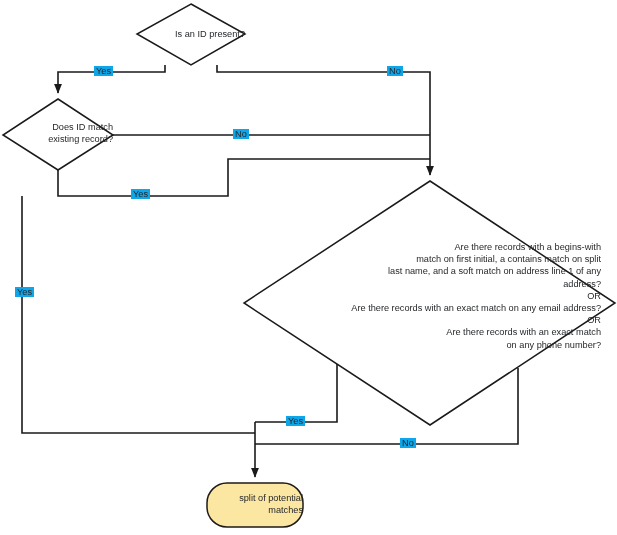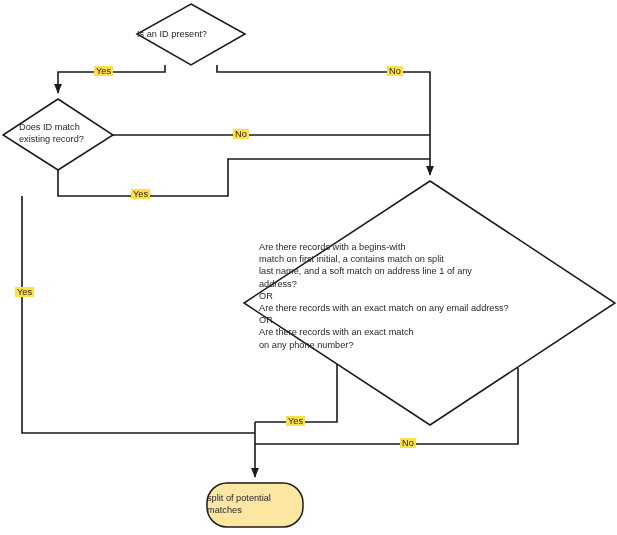--- a/index.html
+++ b/index.html
@@ -22,42 +22,42 @@
   }
   #flow-svg {
     position: absolute;
     top: 0;
     left: 0;
     width: 617px;
     height: 535px;
   }
   .node-text {
     position: absolute;
-    text-align: left;
+    text-align: right;
     color: #26282b;
     font-family: "Liberation Sans", sans-serif;
     font-size: 9.2px;
     line-height: 12.2px;
     white-space: pre-line;
     pointer-events: none;
     user-select: none;
   }
   .edge-label {
     position: absolute;
     color: #26282b;
     font-family: "Liberation Sans", sans-serif;
     font-size: 9.2px;
     line-height: 10px;
-    background: #fde047;
+    background: #0ea5e9;
     padding: 0 2px;
     white-space: nowrap;
     user-select: none;
   }
   .dec-text-top   { left: 137px; top: 28px;  width: 108px; }
-  .dec-text-id    { left: 19px;   top: 121px; width: 110px; }
+  .dec-text-id    { left: 3px;   top: 121px; width: 110px; }
   .dec-text-big   { left: 259px; top: 241px; width: 342px; }
   .term-text-out  { left: 207px; top: 492px; width: 96px; }
   .lbl-yes-top    { left: 94px;  top: 66px;  }
   .lbl-no-top     { left: 387px; top: 66px;  }
   .lbl-no-id      { left: 233px; top: 129px; }
   .lbl-yes-id     { left: 131px; top: 189px; }
   .lbl-yes-left   { left: 15px;  top: 287px; }
   .lbl-yes-big    { left: 286px; top: 416px; }
   .lbl-no-big     { left: 400px; top: 438px; }
 </style>

